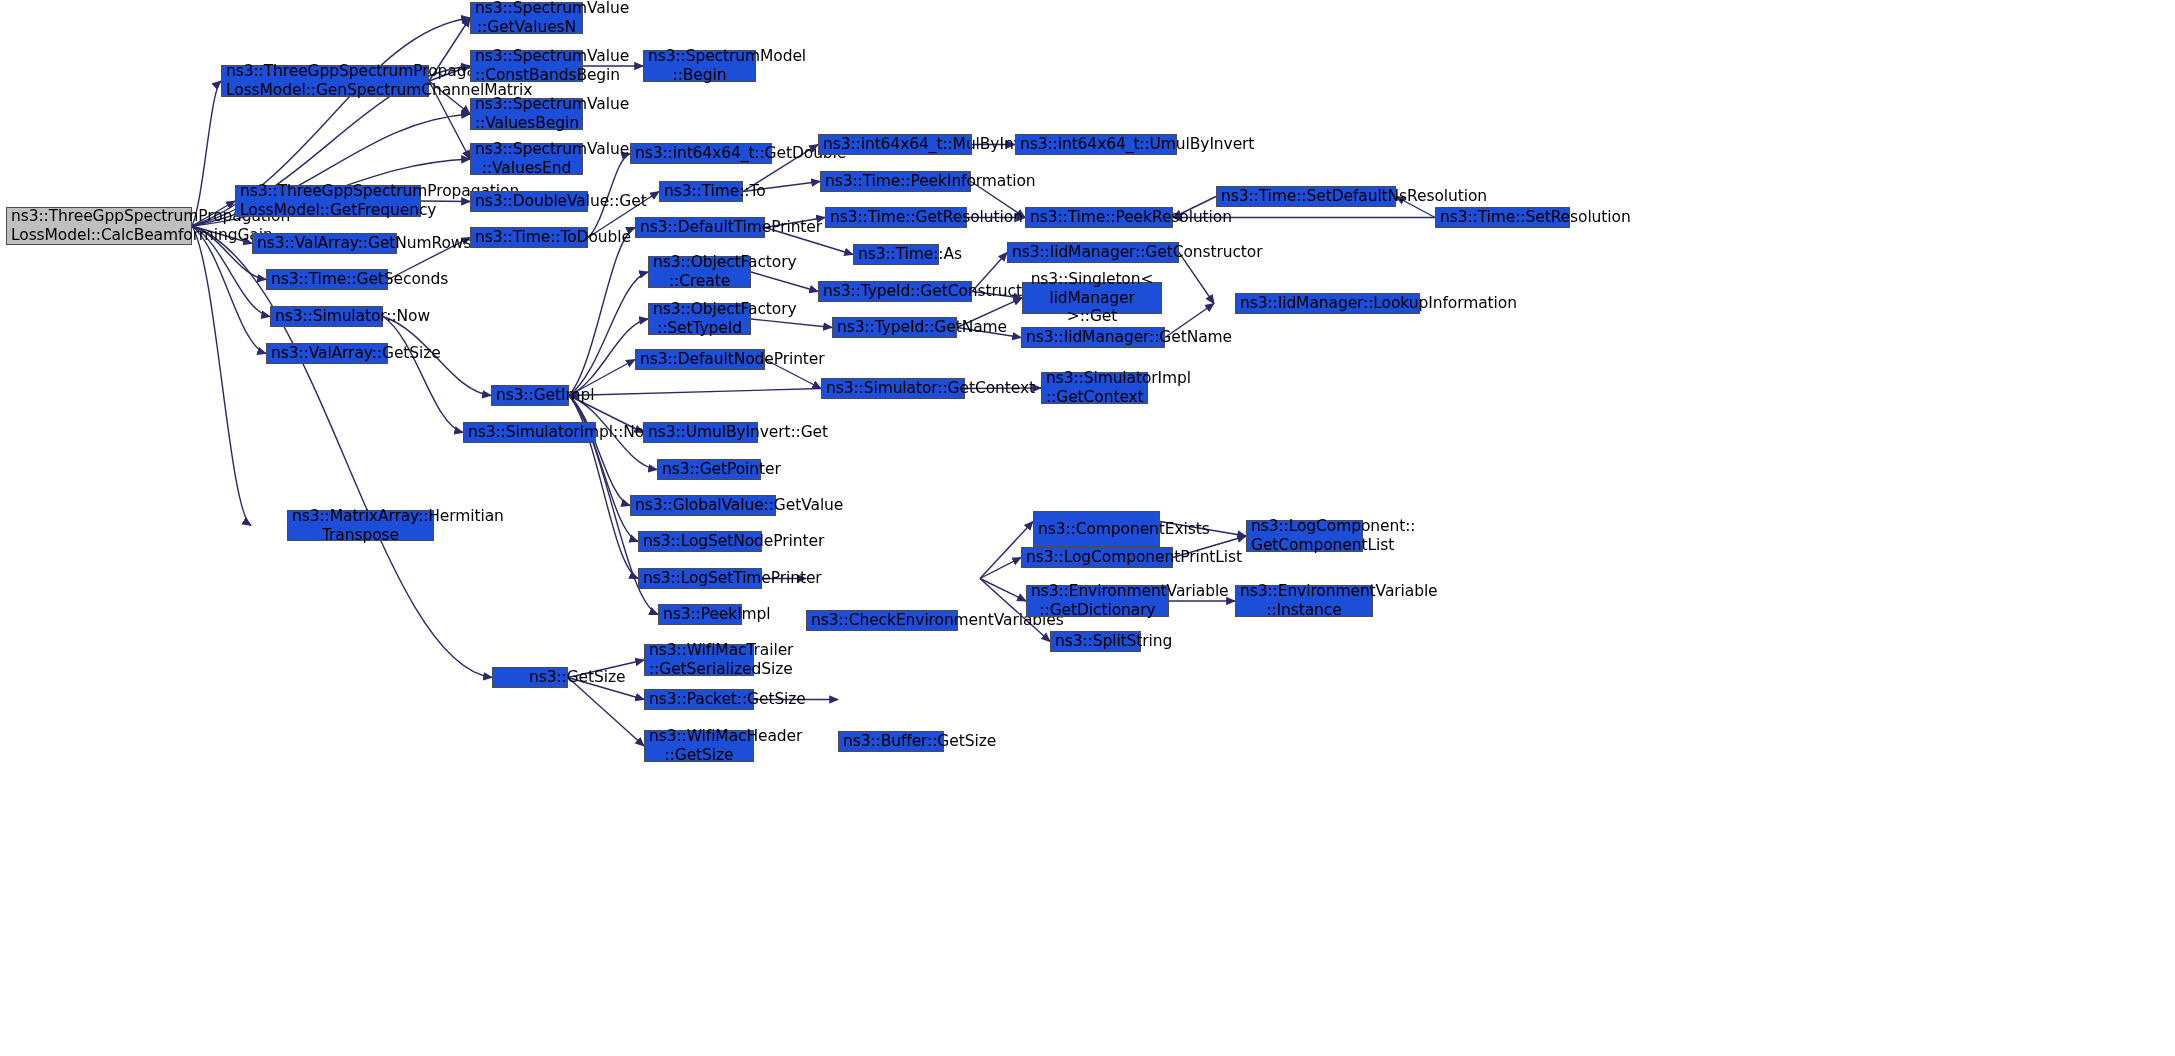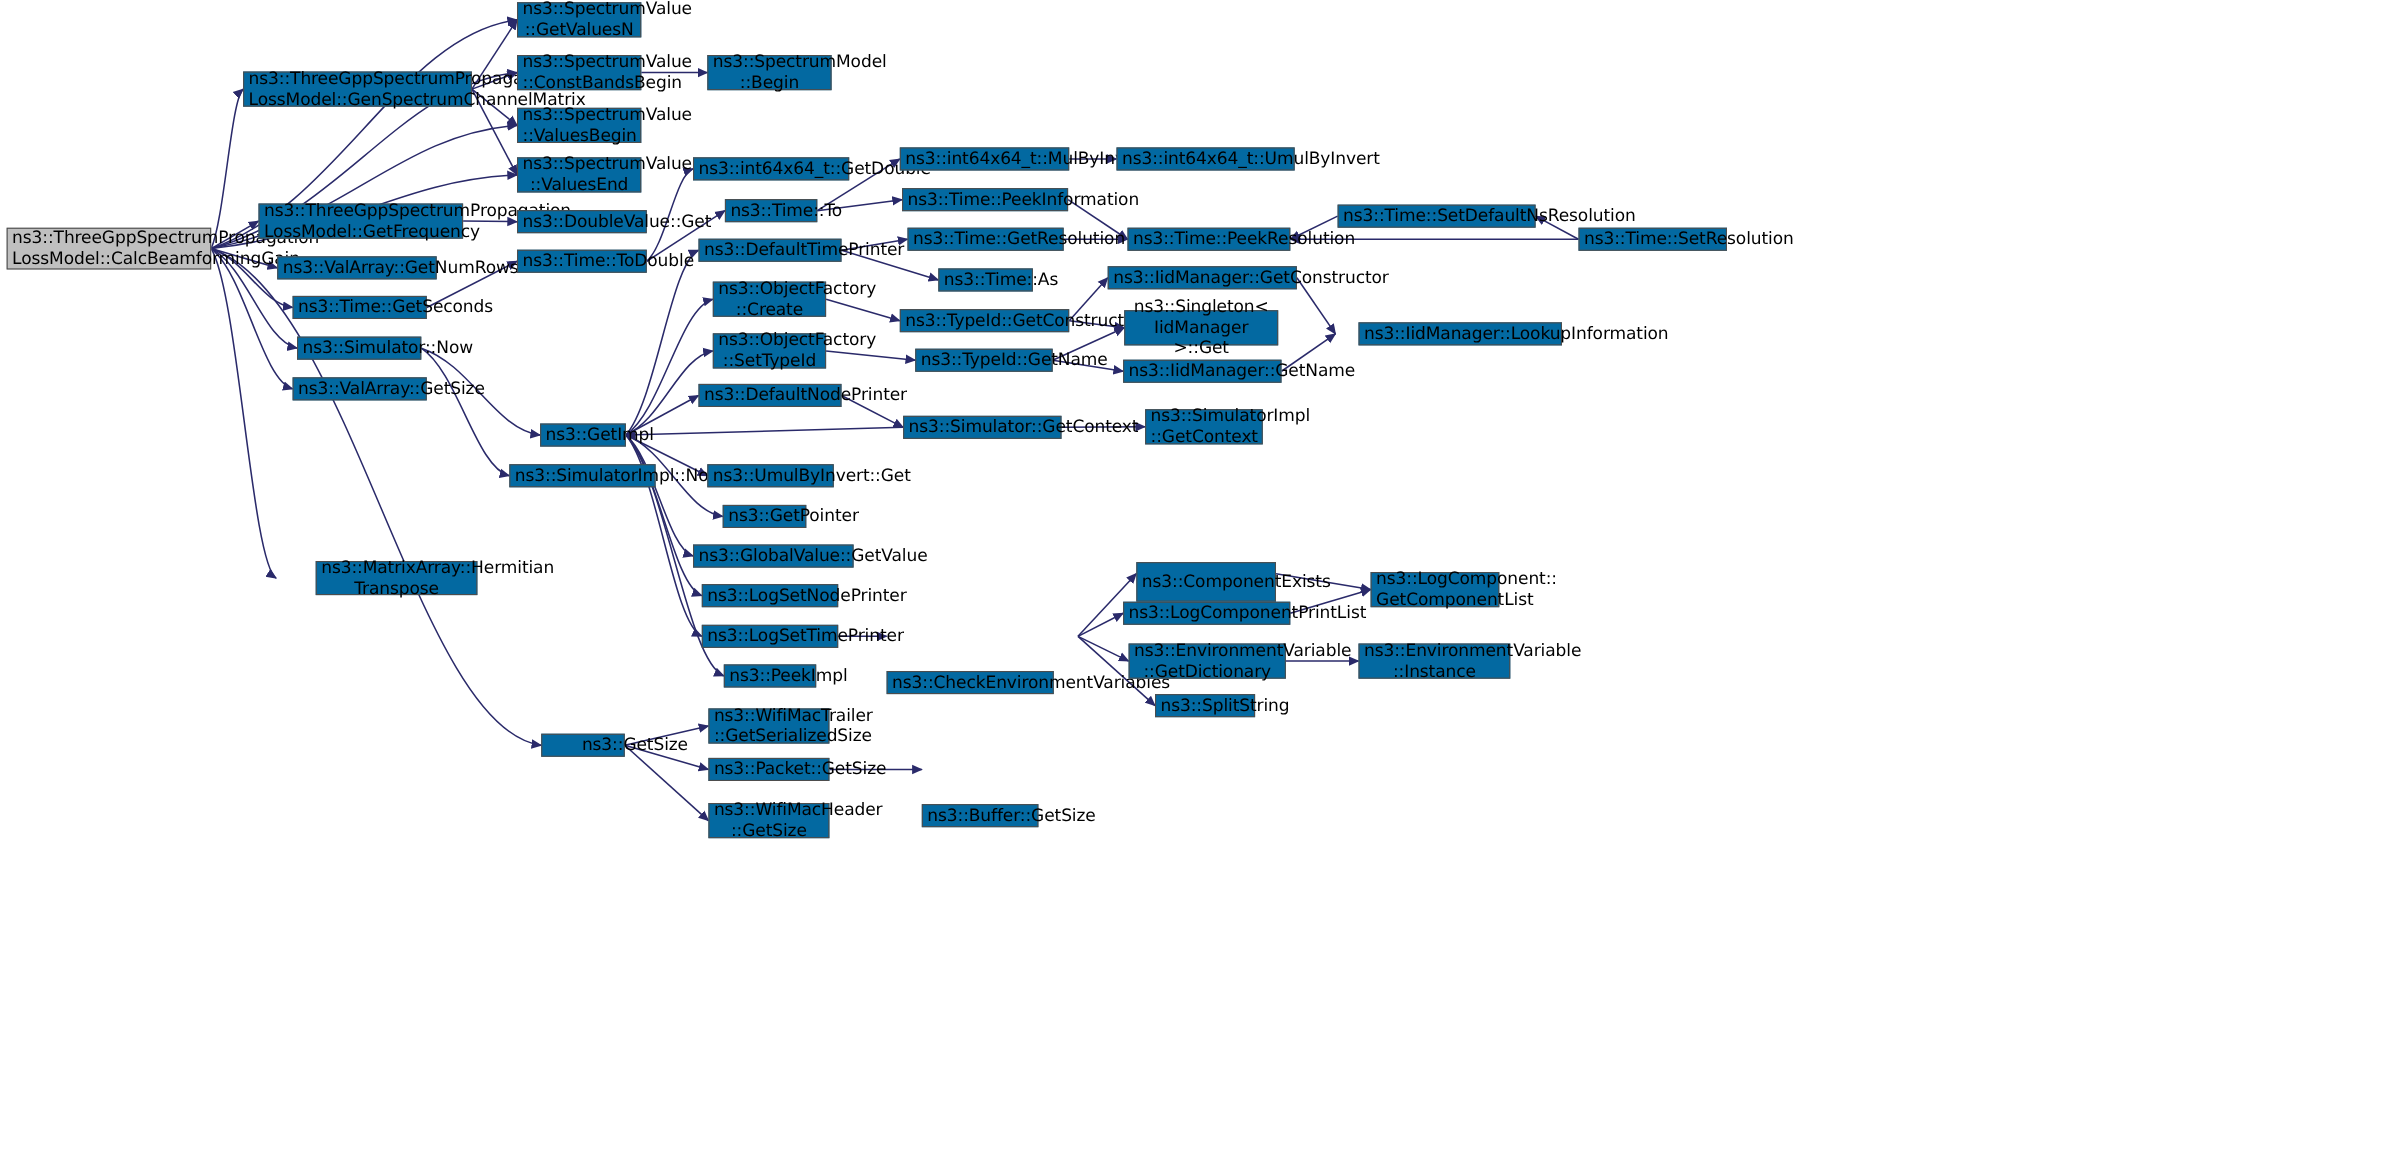--- a/index.html
+++ b/index.html
@@ -8,21 +8,21 @@
     width:2175px;height:1056px;
     background:#ffffff;
     font-family:"DejaVu Sans", sans-serif;
     overflow:hidden;
   }
   #edges{position:absolute;left:0;top:0;width:2175px;height:1056px;}
   .node{
     position:absolute;
     box-sizing:border-box;
     border:1.4px solid #4d4d4d;
-    background:#0369a1;
+    background:#1d4ed8;
     color:#000000;
     font-size:15.5px;
     line-height:1.22;
     text-align:center;
     display:flex;
     align-items:center;
     justify-content:center;
     padding:1px 4px;
     white-space:pre-line;
     letter-spacing:-0.1px;
@@ -140,21 +140,21 @@
       <div class="node" style="left: 659px; top: 181px; width: 84px; height: 21px;"><span>ns3::Time::To</span></div>
       <div class="node" style="left: 635px; top: 217px; width: 130px; height: 21px;"><span>ns3::DefaultTimePrinter</span></div>
       <div class="node" style="left: 648px; top: 256px; width: 103px; height: 32px;"><span>ns3::ObjectFactory
 ::Create</span></div>
       <div class="node" style="left: 648px; top: 303px; width: 103px; height: 32px;"><span>ns3::ObjectFactory
 ::SetTypeId</span></div>
       <div class="node" style="left: 635px; top: 349px; width: 130px; height: 21px;"><span>ns3::DefaultNodePrinter</span></div>
       <div class="node" style="left: 491px; top: 385px; width: 78px; height: 21px;"><span>ns3::GetImpl</span></div>
       <div class="node" style="left: 463px; top: 422px; width: 133px; height: 21px;"><span>ns3::SimulatorImpl::Now</span></div>
       <div class="node" style="left: 643px; top: 422px; width: 115px; height: 21px;"><span>ns3::UmulByInvert::Get</span></div>
-      <div class="node" style="left: 657px; top: 459px; width: 76px; height: 21px;"><span>ns3::GetPointer</span></div>
+      <div class="node" style="left: 657px; top: 459px; width: 104px; height: 21px;"><span>ns3::GetPointer</span></div>
       <div class="node" style="left: 630px; top: 495px; width: 146px; height: 21px;"><span>ns3::GlobalValue::GetValue</span></div>
       <div class="node" style="left: 638px; top: 531px; width: 124px; height: 21px;"><span>ns3::LogSetNodePrinter</span></div>
       <div class="node" style="left: 638px; top: 568px; width: 124px; height: 21px;"><span>ns3::LogSetTimePrinter</span></div>
       <div class="node" style="left: 658px; top: 604px; width: 84px; height: 21px;"><span>ns3::PeekImpl</span></div>
       <div class="node" style="left: 818px; top: 134px; width: 154px; height: 21px;"><span>ns3::int64x64_t::MulByInvert</span></div>
       <div class="node" style="left: 1015px; top: 134px; width: 162px; height: 21px;"><span>ns3::int64x64_t::UmulByInvert</span></div>
       <div class="node" style="left: 820px; top: 171px; width: 151px; height: 21px;"><span>ns3::Time::PeekInformation</span></div>
       <div class="node" style="left: 825px; top: 207px; width: 142px; height: 21px;"><span>ns3::Time::GetResolution</span></div>
       <div class="node" style="left: 853px; top: 244px; width: 86px; height: 21px;"><span>ns3::Time::As</span></div>
       <div class="node" style="left: 818px; top: 281px; width: 154px; height: 21px;"><span>ns3::TypeId::GetConstructor</span></div>

